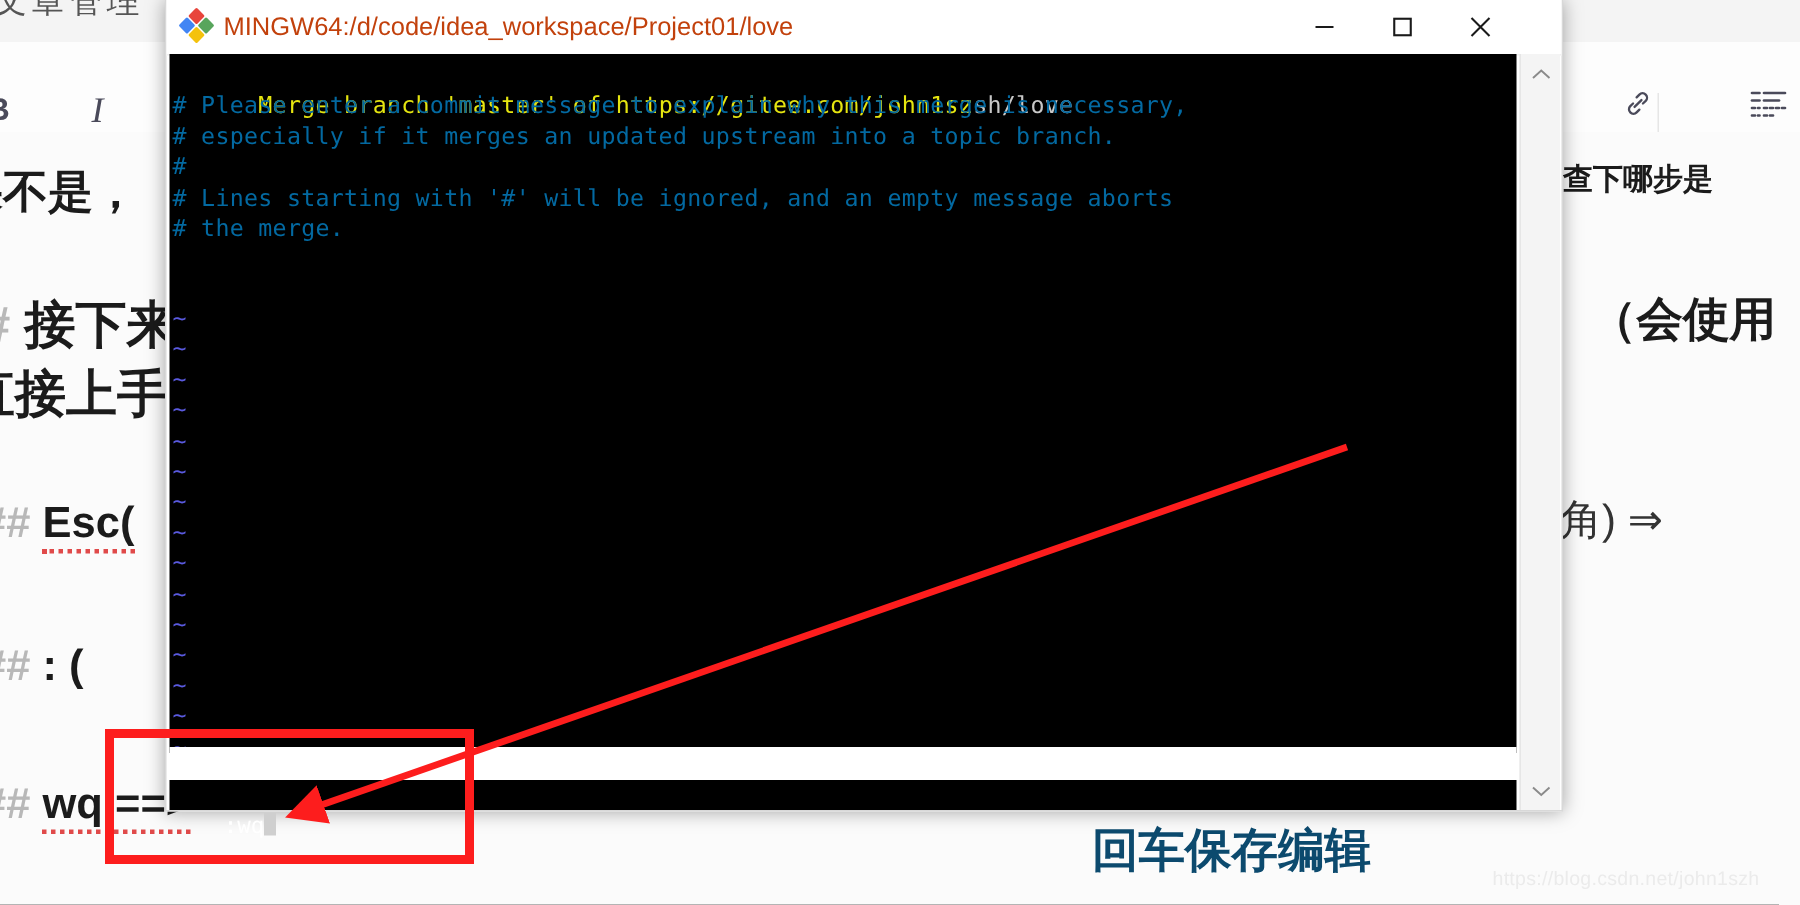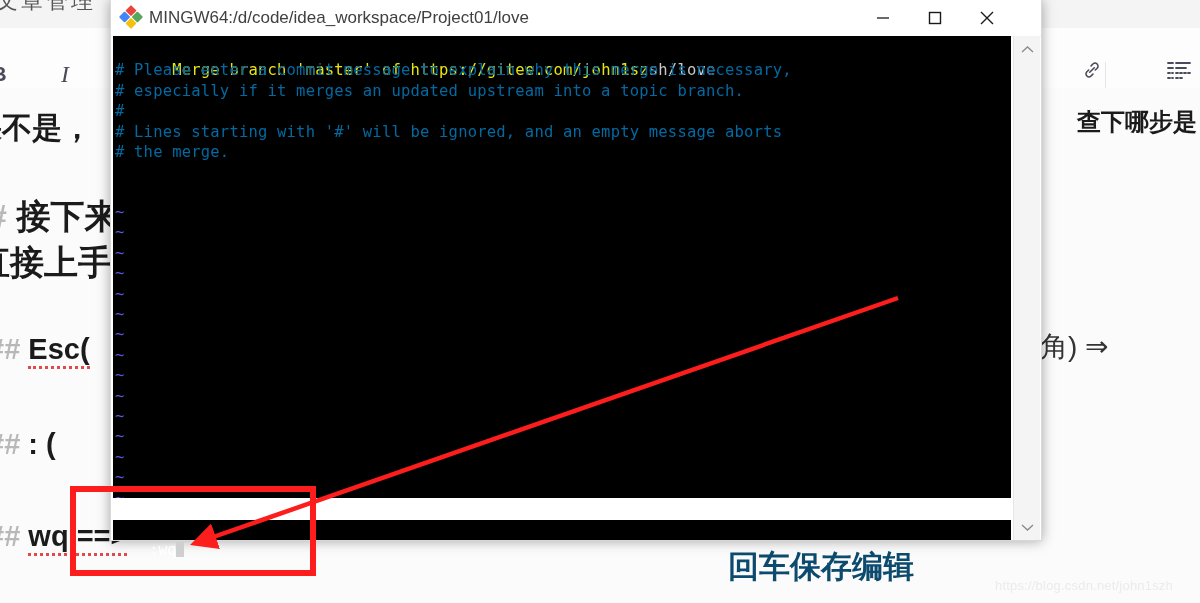--- a/index.html
+++ b/index.html
@@ -55,21 +55,21 @@
   }
   #term-titlebar{
     position:absolute;left:0;top:0;width:930px;height:36px;background:#ffffff;
     border-bottom:1px solid #f0f0f0;
   }
   #term-icon{
     position:absolute;left:8px;top:5px;width:24px;height:24px;
   }
   #term-title{
     position:absolute;left:38px;top:0;height:28px;line-height:36px;
-    font-size:17px;color:#404040;white-space:nowrap;
+    font-size:17px;color:#c2410c;white-space:nowrap;
   }
   .win-btn{
     position:absolute;top:0;width:52px;height:36px;
     display:flex;align-items:center;justify-content:center;
     color:#1a1a1a;
   }
   #btn-min{left:746px;}
   #btn-max{left:798px;}
   #btn-close{left:850px;}
 
@@ -192,22 +192,25 @@
     </div>
     <div class="md-line" style="left:-12px;top:340px;font-size:29px;">
       <span class="md-hash">##</span>
       <span>:  (</span>
     </div>
     <div class="md-line" style="left:-12px;top:432px;font-size:29px;">
       <span class="md-hash">##</span>
       <span class="md-squiggle">wq ==&gt;</span>
     </div>
 
-    <div class="md-line" style="left:1042px;top:18px;font-size:24px;padding-left:35px;">
+    <div class="md-line" style="left:1042px;top:18px;font-size:20px;">
       <span>查下哪步是</span>
+    </div>
+    <div class="md-line" style="left:1060px;top:104px;font-size:31px;">
+      <span>（会使用</span>
     </div>
     <div class="md-line md-arrowglyph" style="left:1040px;top:240px;font-size:28px;font-weight:normal;">
       <span>角) ⇒</span>
     </div>
 
     <div class="md-line" style="left:728px;top:458px;font-size:31px;color:#0c4a6e;">
       <span>回车保存编辑</span>
     </div>
   </div>
 

